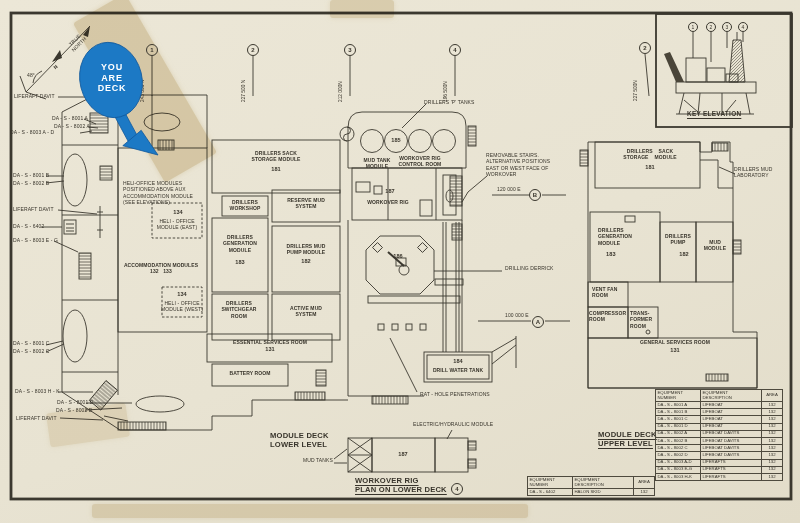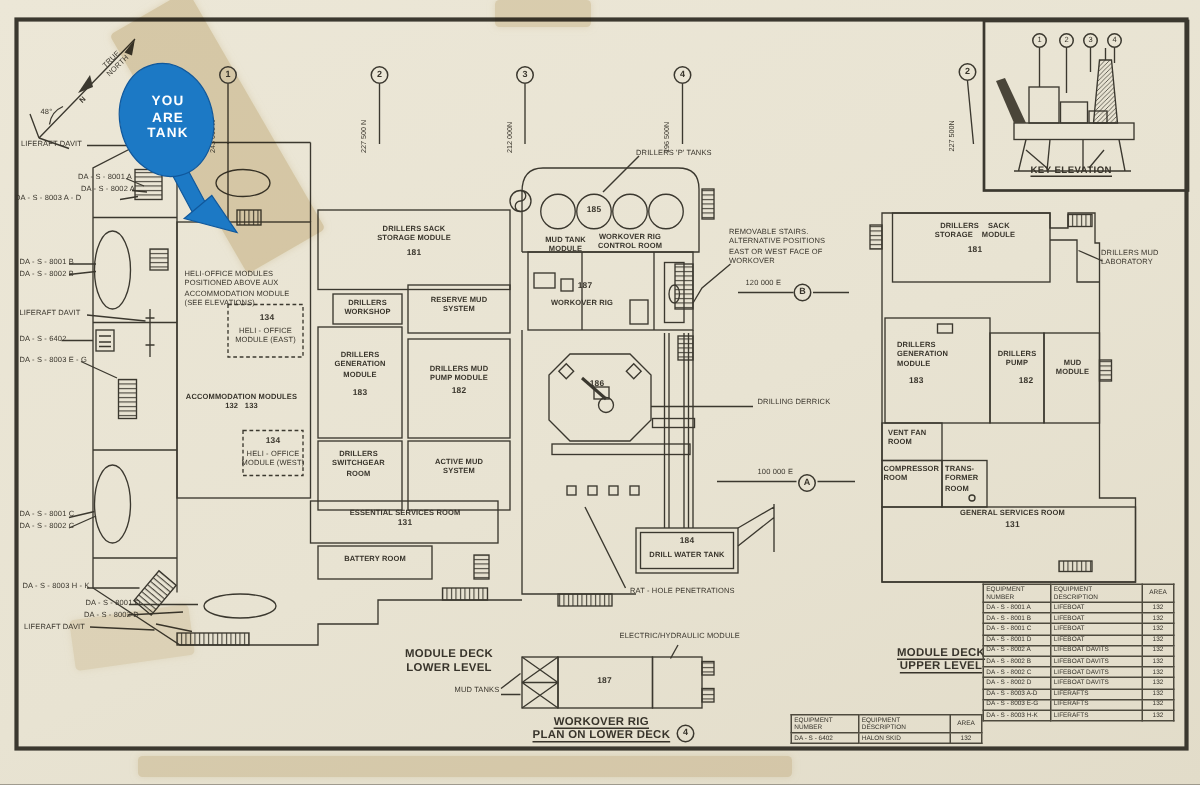--- a/index.html
+++ b/index.html
@@ -6,21 +6,21 @@
   .paper{position:relative;width:800px;height:523px;overflow:hidden;
     background:linear-gradient(155deg,#ece7d7 0%,#e8e3d2 55%,#e2dcc9 100%);
     font-family:"Liberation Sans",sans-serif;color:#38342b;}
   svg.plan{position:absolute;left:0;top:0;z-index:1;}
   svg.overlay{position:absolute;left:0;top:0;z-index:4;}
   .tape{position:absolute;background:#d2bc8d;mix-blend-mode:multiply;opacity:.5;border-radius:3px;z-index:2;box-shadow:0 0 5px rgba(205,185,130,.6);}
   .lbl{position:absolute;font-size:5px;line-height:1.28;white-space:pre-line;z-index:3;letter-spacing:.1px;}
   .b{font-weight:700;}
   .c{text-align:center;}
   .n{font-size:5.6px;font-weight:700;}
-  .title{font-size:7.6px;font-weight:700;line-height:1.22;letter-spacing:.2px;text-align:center;}
+  .title{font-size:7.6px;font-weight:700;line-height:1.22;letter-spacing:.2px;}
   .u{text-decoration:underline;text-underline-offset:1.5px;}
   .k{font-size:6.4px;font-weight:700;letter-spacing:.3px;}
   .gc{position:absolute;box-sizing:border-box;width:12px;height:12px;border:1px solid #3b382f;border-radius:50%;font-size:6px;line-height:10px;text-align:center;z-index:3;font-weight:700;}
   .gc.sm{width:10px;height:10px;font-size:5px;line-height:8px;font-weight:400;}
   .vt{position:absolute;font-size:4.8px;white-space:nowrap;transform:rotate(-90deg);transform-origin:0 100%;z-index:3;}
   .rot{transform:rotate(-44deg);transform-origin:0 0;}
   .balloon-text{position:absolute;z-index:5;color:#ffffff;font-weight:700;font-size:9px;line-height:10.5px;letter-spacing:.8px;text-align:center;white-space:pre-line;}
   .eqtable{position:absolute;z-index:3;border-collapse:collapse;border:1.4px solid #34312a;font-size:4.3px;line-height:1.15;color:#37342c;}
   .eqtable th,.eqtable td{border:0.6px solid #4e4a3e;padding:.6px 1.5px;font-weight:400;text-align:left;white-space:pre-line;vertical-align:middle;height:7.2px;box-sizing:border-box;}
   .eqtable th{height:11px;}
@@ -310,21 +310,21 @@
 
   <svg class="overlay" width="800" height="523" viewBox="0 0 800 523">
     <g fill="#1c79c5" stroke="#10589c" stroke-width="0.8">
       <polygon points="107.8,103.5 116.2,96.5 137.2,135.5 128.8,142.5"></polygon>
       <polygon points="122.8,145.7 141.2,130.3 158,155"></polygon>
       <ellipse cx="111" cy="80" rx="31" ry="38" transform="rotate(-14 111 80)"></ellipse>
     </g>
   </svg>
   <div class="balloon-text" style="left:86px;top:62px;width:52px;">YOU
 ARE
-TANK</div>
+DECK</div>
 
   <table class="eqtable" style="left:655px;top:389px;">
     <colgroup>
         <col style="width:45px">
         <col style="width:61px">
         <col style="width:21px">
       </colgroup>
     <tbody>
         <tr>
       <th>EQUIPMENT

